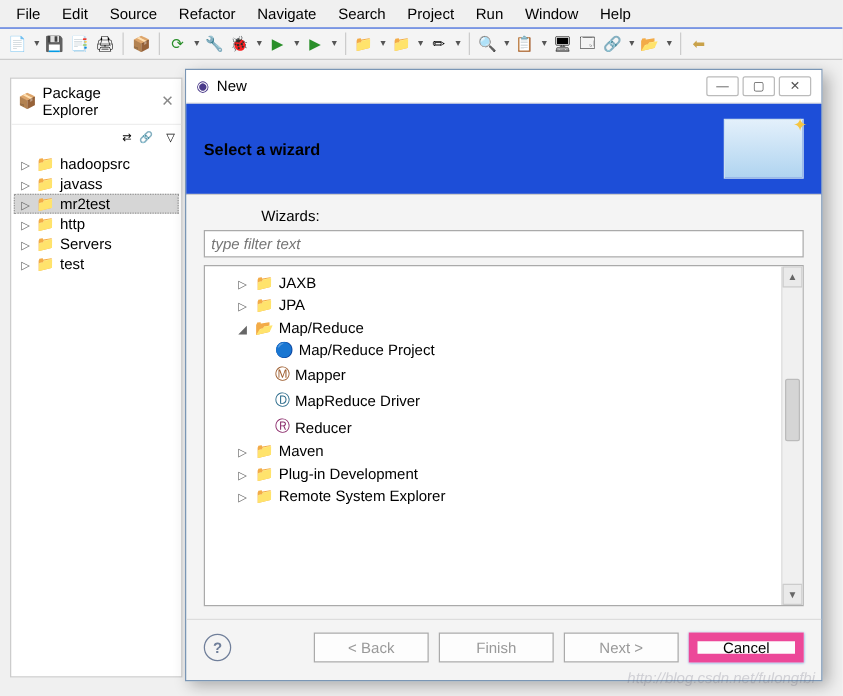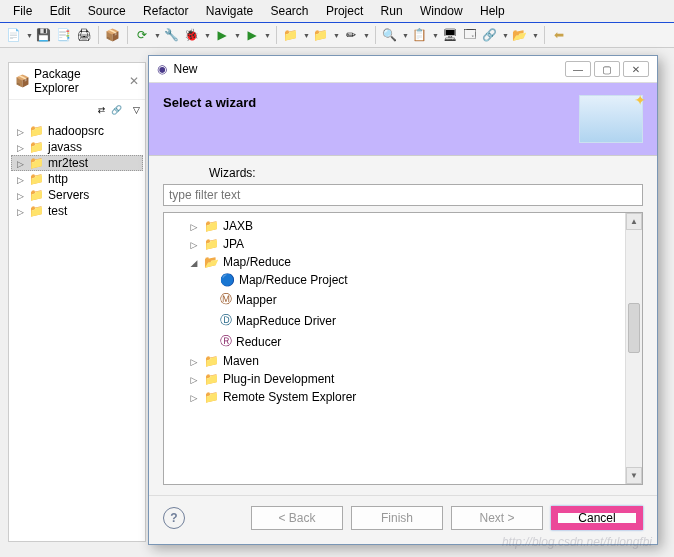--- a/index.html
+++ b/index.html
@@ -22,28 +22,28 @@
 .tree-row { display: flex; align-items: center; gap: 3px; padding: 1px 2px 1px 6px; }
 .tree-row.selected { background: #d6d6d6; border: 1px dotted #999; padding: 0px 1px 0px 5px; }
 .expander { width: 9px; height: 9px; font-size: 9px; color: #666; }
 .proj-icon { width: 16px; height: 14px; display: inline-flex; align-items: center; }
 
 .dialog { position: absolute; top: 55px; left: 148px; width: 510px; height: 490px; background: #f4f4f4; border: 1px solid #7a96b5; box-shadow: 4px 4px 12px rgba(0,0,0,0.3); display: flex; flex-direction: column; }
 .titlebar { background: #fff; border-bottom: 1px solid #ddd; padding: 5px 8px; display: flex; align-items: center; gap: 6px; }
 .window-controls { margin-left: auto; display: flex; gap: 3px; }
 .window-controls .wc { width: 26px; height: 16px; border: 1px solid #bbb; border-radius: 2px; background: #fff; display: flex; align-items: center; justify-content: center; font-size: 10px; color: #555; }
 
-.wizard-header { background: #c4b5fd; padding: 12px 14px; display: flex; border-bottom: 1px solid #ccc; }
+.wizard-header { background: #1d4ed8; padding: 12px 14px; display: flex; align-items: center; border-bottom: 1px solid #ccc; }
 .wizard-header .title { font-weight: bold; font-size: 13px; }
 .wizard-header .himg { margin-left: auto; width: 64px; height: 48px; background: linear-gradient(to bottom, #e3f0fb, #b0d4f0); border: 1px solid #cce0f0; position: relative; }
 .wizard-header .himg::after { content: "✦"; position: absolute; top: -4px; right: -4px; color: #f5c542; font-size: 14px; }
 
 .dialog-body { flex: 1; padding: 10px 14px; display: flex; flex-direction: column; }
 .label-wizards { margin-bottom: 4px; margin-left: 46px; }
-.filter-input { width: 100%; padding: 3px 5px; border: 1px solid #aaa; color: #888; background: #fff; }
+.filter-input { width: 100%; padding: 3px 5px; border: 1px solid #aaa; color: #888; font-style: italic; background: #fff; }
 .wizard-tree { flex: 1; margin-top: 6px; border: 1px solid #aaa; background: #fff; position: relative; overflow: hidden; }
 .wizard-tree-inner { padding: 4px 0; }
 .wtree-row { display: flex; align-items: center; gap: 4px; padding: 2px 4px; }
 .wtree-row .expander { width: 12px; text-align: center; }
 .wtree-row .indent1 { width: 16px; }
 .wtree-row .indent2 { width: 32px; }
 .folder-icon { color: #e6b85c; }
 .scroll-track { position: absolute; right: 0; top: 0; bottom: 0; width: 17px; background: #f0f0f0; border-left: 1px solid #ddd; }
 .scroll-up, .scroll-down { height: 17px; background: #eaeaea; border: 1px solid #ccc; font-size: 8px; display: flex; align-items: center; justify-content: center; color: #666; }
 .scroll-down { position: absolute; bottom: 0; left: 0; right: 0; }

